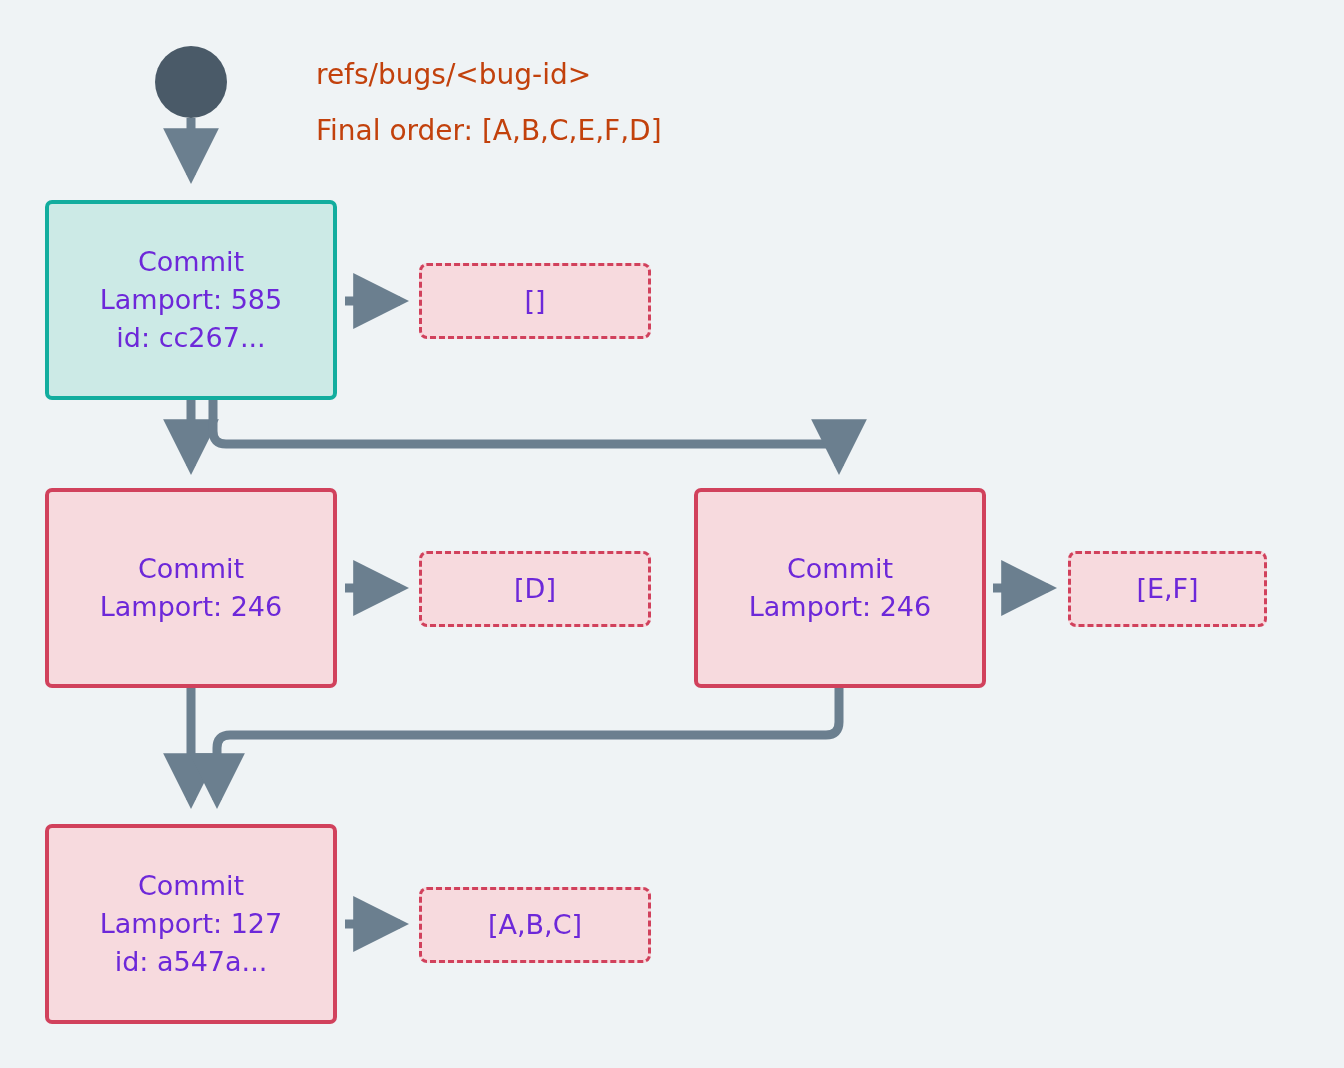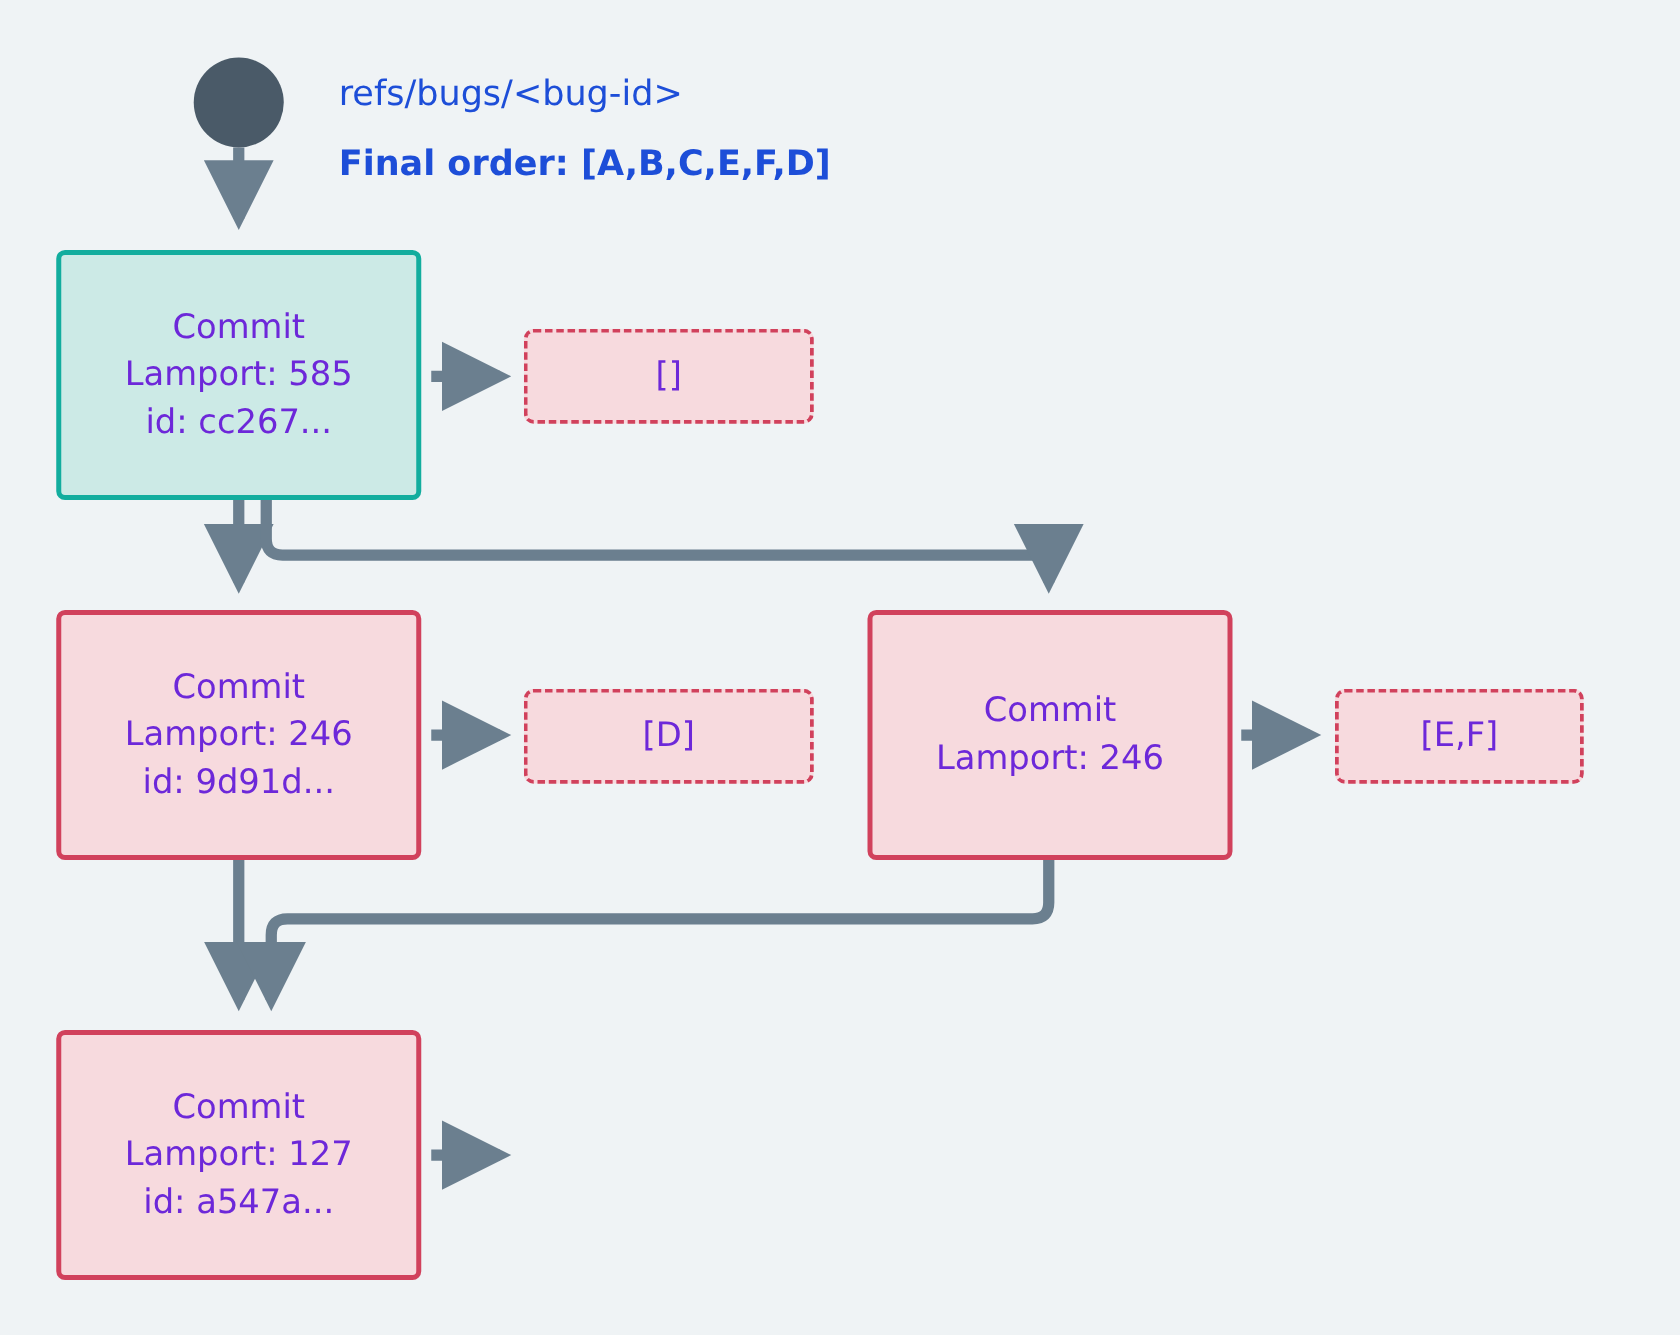--- a/index.html
+++ b/index.html
@@ -69,30 +69,31 @@
   #start-circle {
     position: absolute;
     z-index: 2;
     background: #4a5a68;
     border-radius: 50%;
   }
   
   .header-label {
     position: absolute;
     z-index: 2;
-    color: #1d4ed8;
+    color: #c2410c;
     white-space: pre;
+    margin-left: 45px;
   }
   #ref-label {
     font-size: 28px;
     font-weight: 400;
   }
   #final-order-label {
     font-size: 28px;
-    font-weight: 700;
+    font-weight: 400;
   }
 </style>
 </head>
 <body>
 
 <div id="diagram-root">
 
   <svg id="edge-layer" viewBox="0 0 1344 1068" width="1344" height="1068" xmlns="http://www.w3.org/2000/svg">
     <defs>
       <marker id="arrowhead" markerWidth="7" markerHeight="7" refX="5.2" refY="3.5" orient="auto" markerUnits="strokeWidth">
@@ -131,21 +132,20 @@
     <span class="node-line">id: cc267...</span>
   </div>
 
   <div class="node node-ops" style="left:419px; top:263px; width:232px; height:76px;">
     <span class="node-line">[]</span>
   </div>
 
   <div class="node node-commit pink" style="left:45px; top:488px; width:292px; height:200px;">
     <span class="node-line">Commit</span>
     <span class="node-line">Lamport: 246</span>
-    <span class="node-line">id: 9d91d...</span>
   </div>
 
   <div class="node node-ops" style="left:419px; top:551px; width:232px; height:76px;">
     <span class="node-line">[D]</span>
   </div>
 
   <div class="node node-commit pink" style="left:694px; top:488px; width:292px; height:200px;">
     <span class="node-line">Commit</span>
     <span class="node-line">Lamport: 246</span>
   </div>
@@ -153,14 +153,17 @@
   <div class="node node-ops" style="left:1068px; top:551px; width:199px; height:76px;">
     <span class="node-line">[E,F]</span>
   </div>
 
   <div class="node node-commit pink" style="left:45px; top:824px; width:292px; height:200px;">
     <span class="node-line">Commit</span>
     <span class="node-line">Lamport: 127</span>
     <span class="node-line">id: a547a...</span>
   </div>
 
+  <div class="node node-ops" style="left:419px; top:887px; width:232px; height:76px;">
+    <span class="node-line">[A,B,C]</span>
+  </div>
 
 </div>
 
 </body></html>

